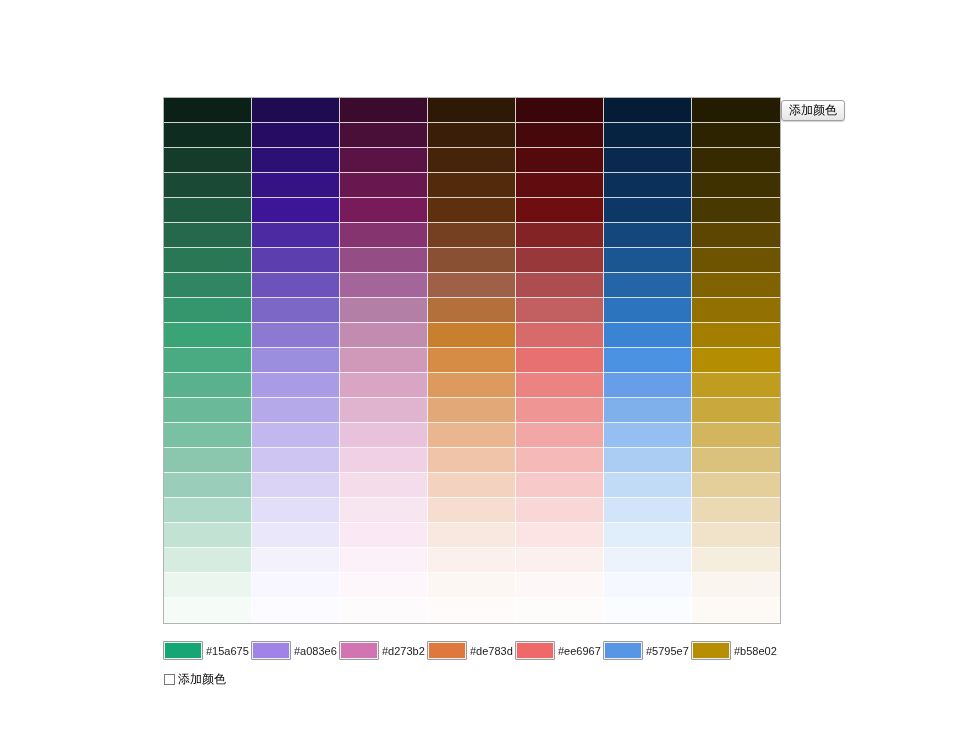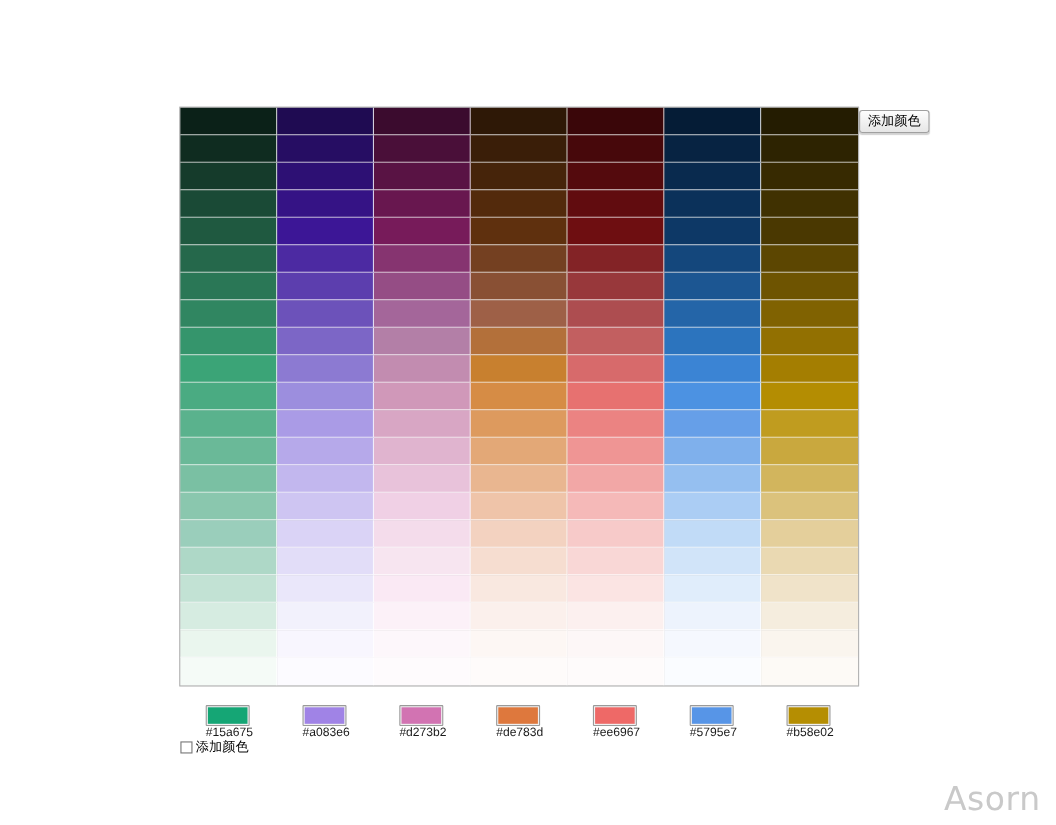--- a/index.html
+++ b/index.html
@@ -80,21 +80,21 @@
     position: absolute;
     left: 163px;
     top: 641px;
     display: flex;
     flex-direction: row;
     align-items: center;
   }
 
   .legend-item {
     display: flex;
-    flex-direction: column;
+    flex-direction: row;
     align-items: center;
     width: 88px;
     box-sizing: border-box;
   }
 
   .legend-swatch {
     width: 36px;
     height: 15px;
     border: 1px solid #9a9a9a;
     background: #f0f0f0;
@@ -372,15 +372,14 @@
         </div>
         <span class="legend-hex">#b58e02</span>
       </div>
     </div>
 
   <div id="grayscale-row">
     <div id="grayscale-checkbox"></div>
     <span id="grayscale-label">添加颜色</span>
   </div>
 
-  <div id="watermark">Asorn</div>
 
 </div>
 
 </body></html>

